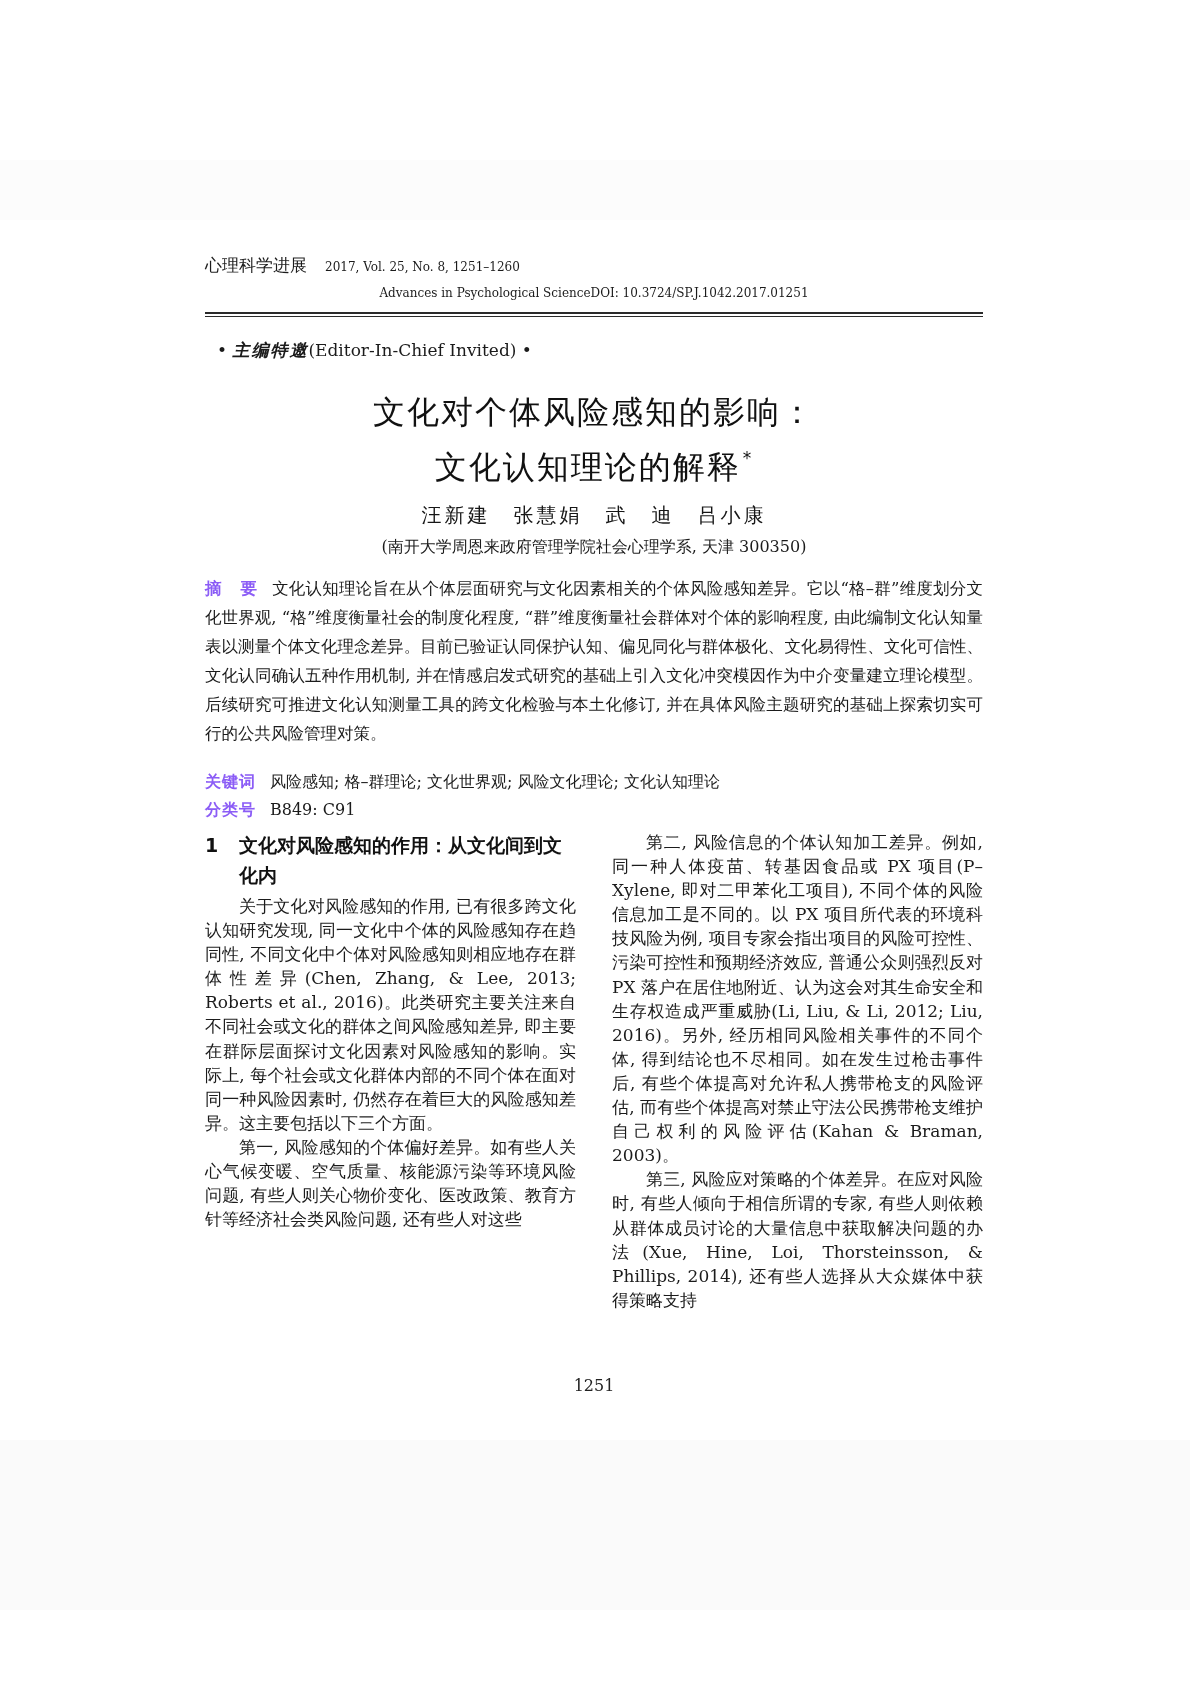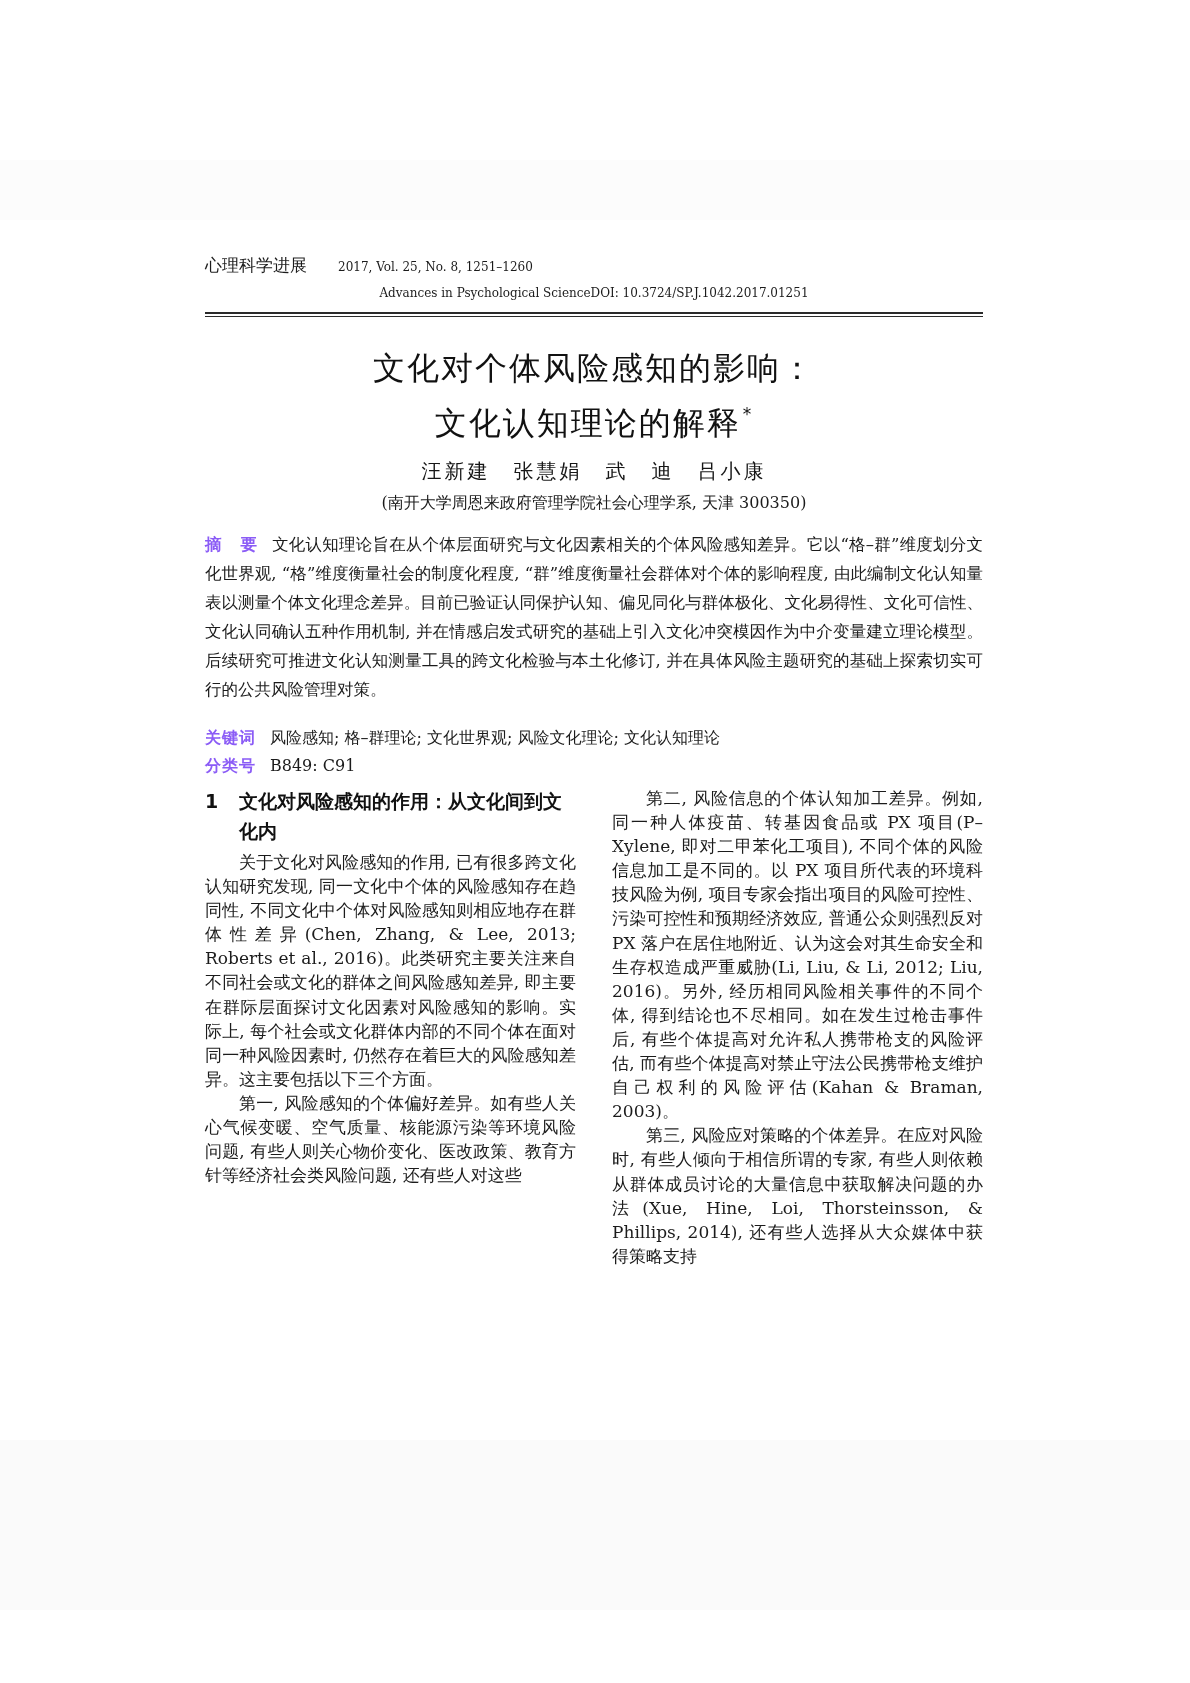--- a/index.html
+++ b/index.html
@@ -12,21 +12,21 @@
   }
   .page { position: relative; width: 1190px; height: 1683px; overflow: hidden; background: #fff; }
   .scan-band { position: absolute; left: 0; width: 100%; pointer-events: none; }
   .band-1 { top: 160px; height: 60px; background: rgba(0,0,0,0.012); }
   .band-2 { top: 1440px; height: 170px; background: rgba(0,0,0,0.02); }
 
   .content { position: absolute; left: 205px; top: 255px; width: 778px; }
 
   
   .hrow { display: flex; justify-content: space-between; align-items: baseline; font-size: 16px; line-height: 20px; }
-  .hrow-1 { justify-content: flex-start; gap: 31px; }
+  .hrow-1 { justify-content: flex-start; gap: 18px; }
   .journal-cn { font-size: 17px; }
   .issue-info, .journal-en, .doi { font-size: 12px; }
   .hrow-2 { margin-top: 6px; justify-content: center; }
   .double-rule { margin-top: 9px; height: 2px; border-top: 2px solid #2a2a2a; border-bottom: 1px solid #2a2a2a; }
 
   
   .editor-invited { margin-top: 22px; padding-left: 12px; font-size: 17px; line-height: 22px; }
   .editor-invited .cn { font-style: italic; font-weight: bold; letter-spacing: 2px; }
 
   
@@ -92,20 +92,25 @@
         <span class="journal-cn">心理科学进展</span>
         <span class="issue-info">2017, Vol. 25, No. 8, 1251–1260</span>
       </div>
       <div class="hrow hrow-2">
         <span class="journal-en">Advances in Psychological Science</span>
         <span class="doi">DOI: 10.3724/SP.J.1042.2017.01251</span>
       </div>
       <div class="double-rule"></div>
     </header>
 
+    <div class="editor-invited">
+      <span>•</span>
+      <span class="cn">主编特邀</span><span>(Editor-In-Chief Invited)</span>
+      <span>•</span>
+    </div>
 
     <h1 class="title">
       <span>文化对个体风险感知的影响：</span><br>
       <span>文化认知理论的解释</span><sup>*</sup>
     </h1>
 
     <div class="authors">汪新建　张慧娟　武　迪　吕小康</div>
     <div class="affiliation">(南开大学周恩来政府管理学院社会心理学系, 天津  300350)</div>
 
     <p class="abstract"><span class="label">摘　要</span><span>文化认知理论旨在从个体层面研究与文化因素相关的个体风险感知差异。它以“格–群”维度划分文化世界观, “格”维度衡量社会的制度化程度, “群”维度衡量社会群体对个体的影响程度, 由此编制文化认知量表以测量个体文化理念差异。目前已验证认同保护认知、偏见同化与群体极化、文化易得性、文化可信性、文化认同确认五种作用机制, 并在情感启发式研究的基础上引入文化冲突模因作为中介变量建立理论模型。后续研究可推进文化认知测量工具的跨文化检验与本土化修订, 并在具体风险主题研究的基础上探索切实可行的公共风险管理对策。</span></p>
@@ -127,13 +132,14 @@
       </div>
 
       <div class="col col-right">
         <p class="body indent">第二, 风险信息的个体认知加工差异。例如, 同一种人体疫苗、转基因食品或 PX 项目(P–Xylene, 即对二甲苯化工项目), 不同个体的风险信息加工是不同的。以 PX 项目所代表的环境科技风险为例, 项目专家会指出项目的风险可控性、污染可控性和预期经济效应, 普通公众则强烈反对 PX 落户在居住地附近、认为这会对其生命安全和生存权造成严重威胁(Li, Liu, &amp; Li, 2012; Liu, 2016)。另外, 经历相同风险相关事件的不同个体, 得到结论也不尽相同。如在发生过枪击事件后, 有些个体提高对允许私人携带枪支的风险评估, 而有些个体提高对禁止守法公民携带枪支维护自己权利的风险评估(Kahan &amp; Braman, 2003)。</p>
         <p class="body indent">第三, 风险应对策略的个体差异。在应对风险时, 有些人倾向于相信所谓的专家, 有些人则依赖从群体成员讨论的大量信息中获取解决问题的办法(Xue, Hine, Loi, Thorsteinsson, &amp; Phillips, 2014), 还有些人选择从大众媒体中获得策略支持</p>
       </div>
 
     </div>
   </div>
 
+  <div class="page-number">1251</div>
 </div>
 
 </body></html>

